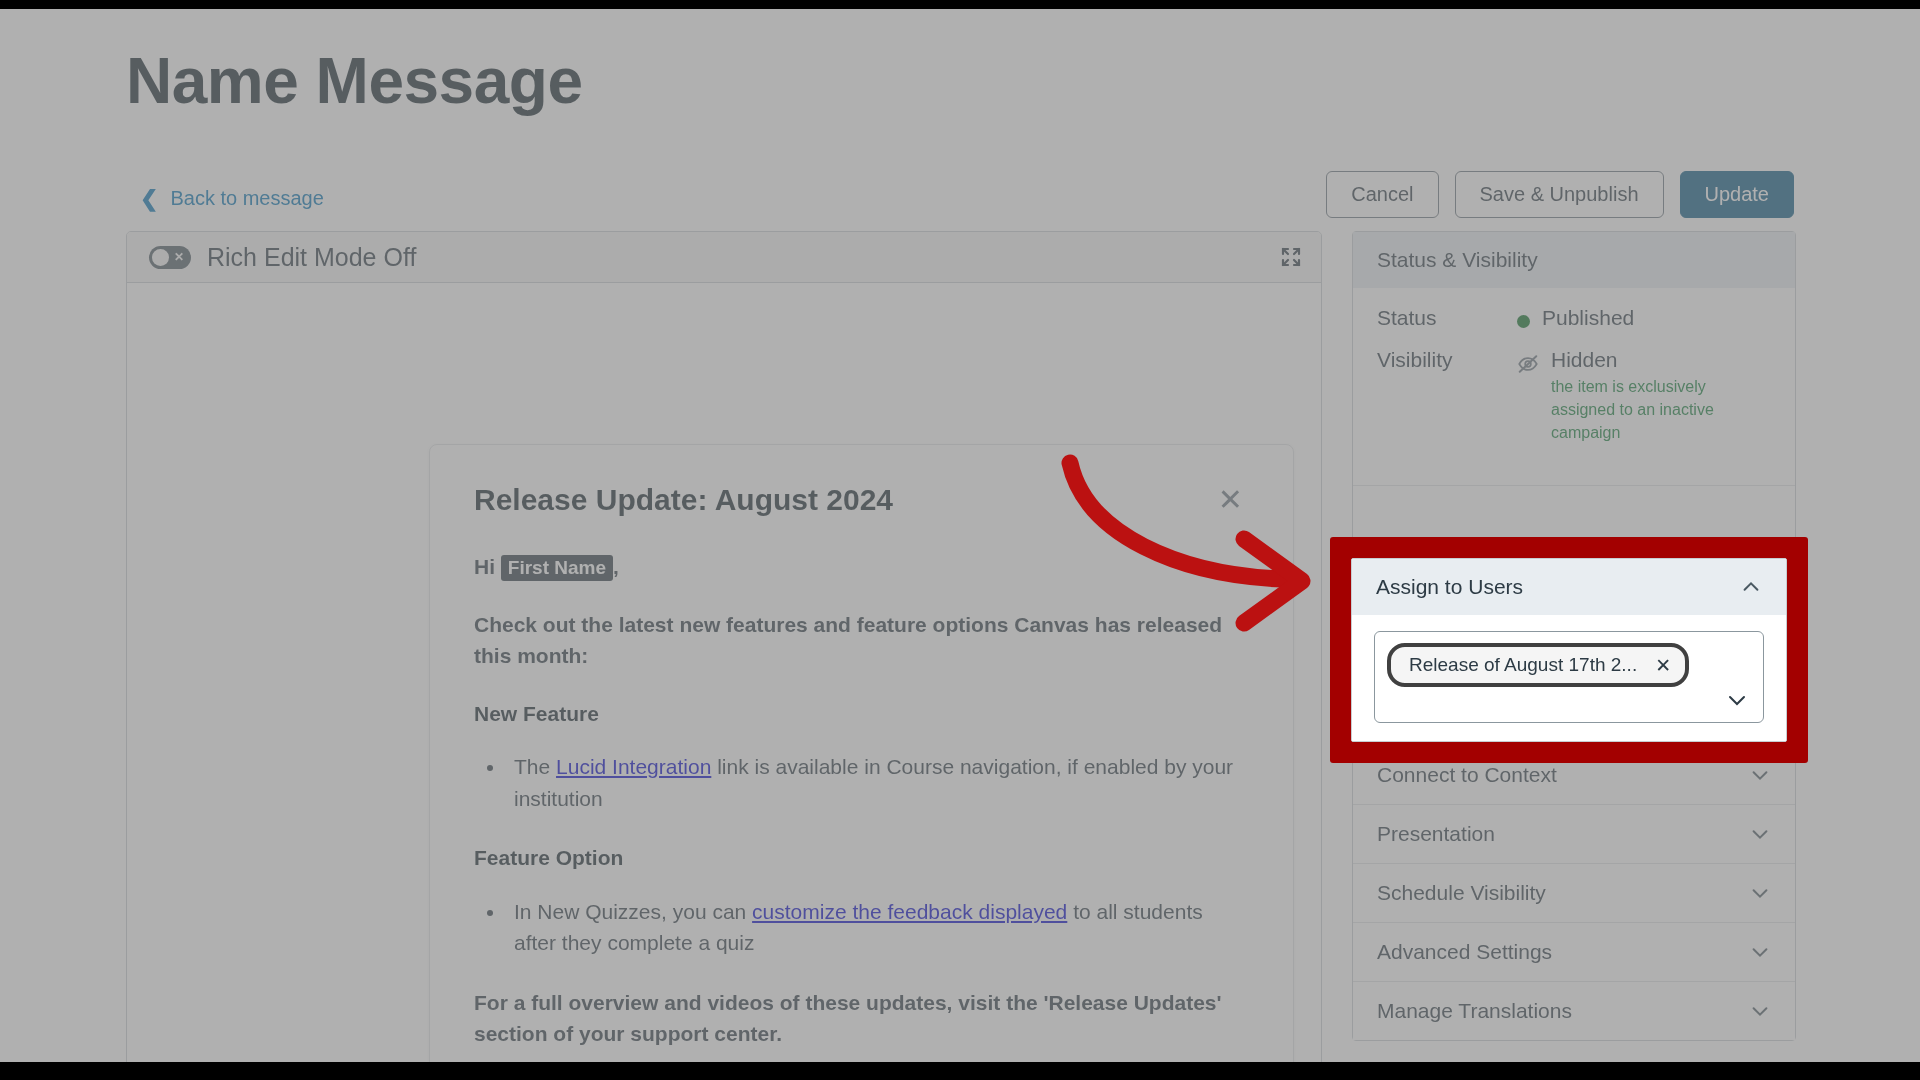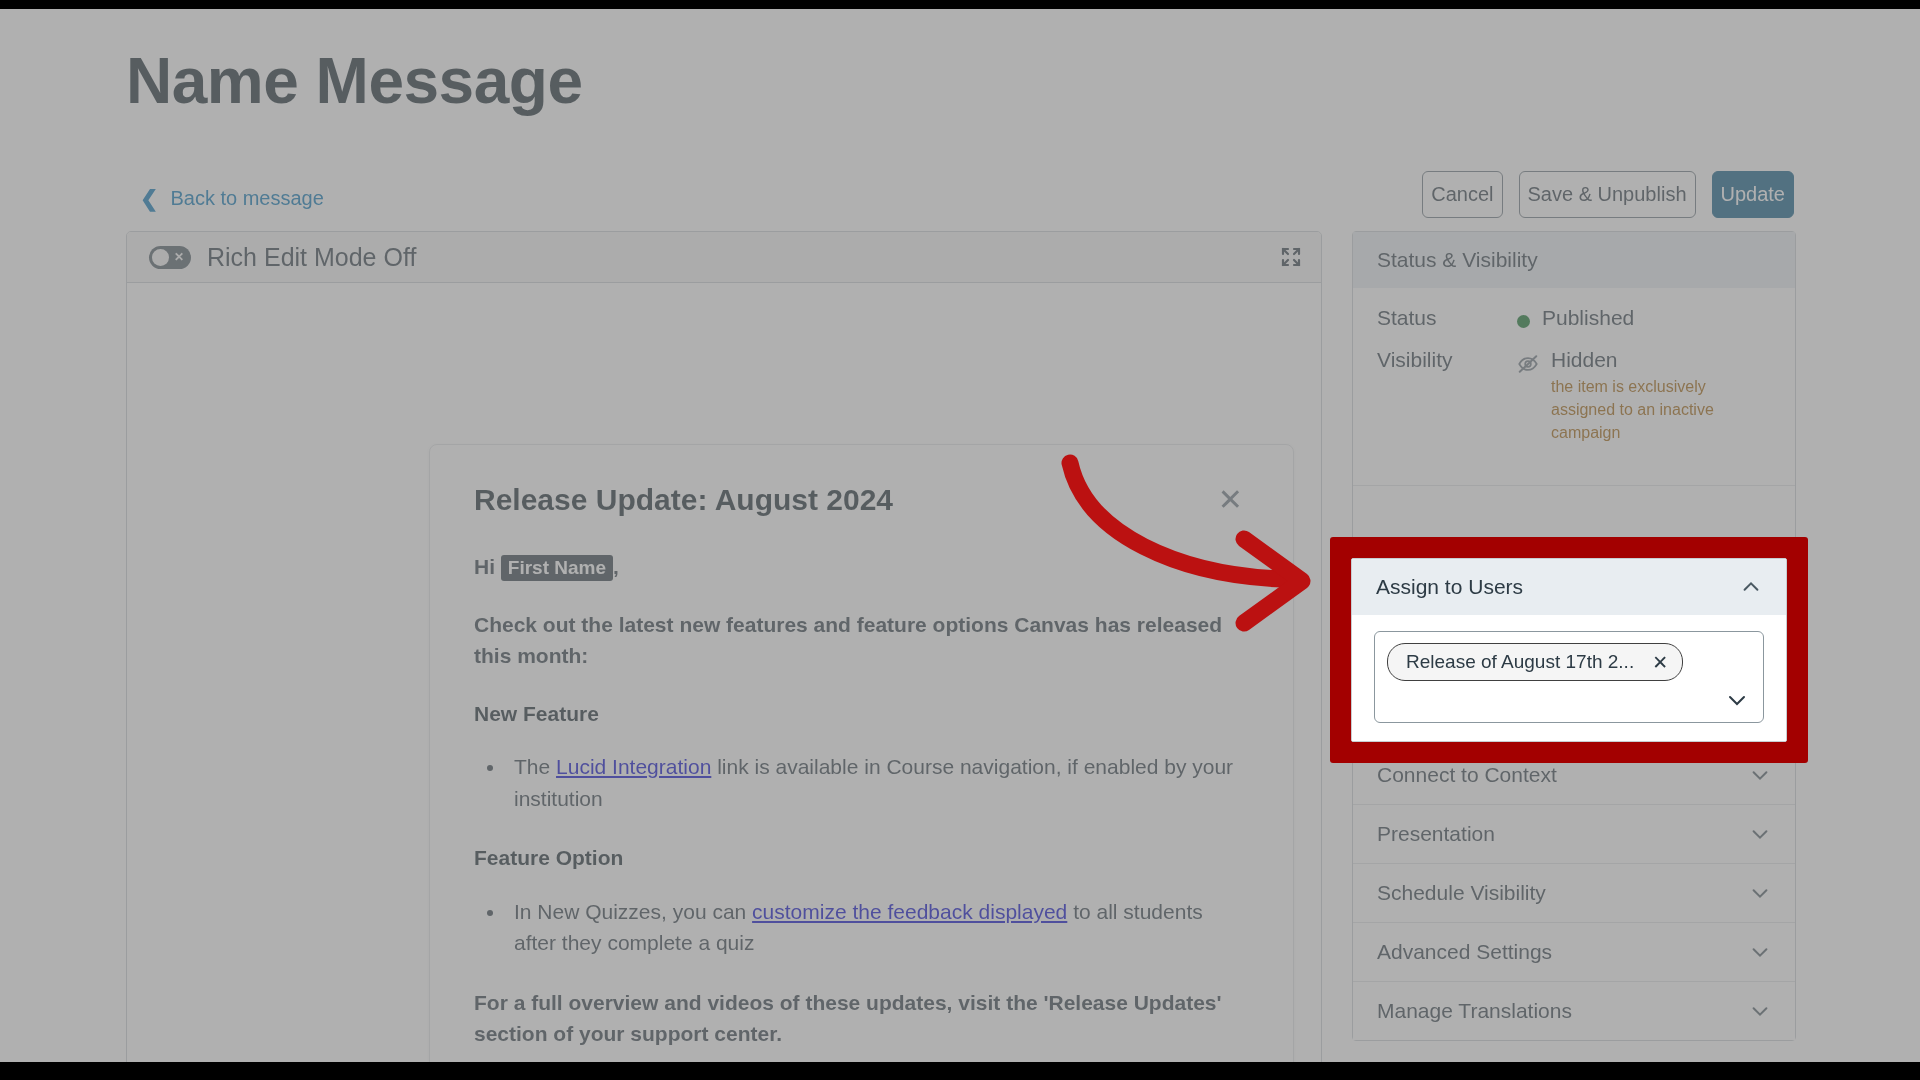--- a/index.html
+++ b/index.html
@@ -73,21 +73,21 @@
     position: absolute;
     right: 126px;
     top: 162px;
     display: flex;
     gap: 16px;
     align-items: flex-start;
   }
   .btn {
     font-size: 20px;
     border-radius: 6px;
-    padding: 11px 8px;
+    padding: 11px 24px;
     line-height: 1.15;
     white-space: nowrap;
     cursor: pointer;
   }
   .btn-secondary {
     background: transparent;
     border: 1.5px solid #6b7780;
     color: #2d3b45;
   }
   .btn-primary {
@@ -220,21 +220,21 @@
   .sb-section-body { padding: 18px 24px 22px 24px; background: #ffffff; }
 
   .sv-row { display: flex; align-items: flex-start; margin-bottom: 18px; }
   .sv-label { width: 140px; font-size: 21px; color: #2d3b45; flex: none; }
   .sv-value { font-size: 21px; color: #2d3b45; display: flex; align-items: flex-start; gap: 12px; }
   .dot-green {
     width: 13px; height: 13px; border-radius: 50%;
     background: #0b7227; display: inline-block; margin-top: 9px; flex: none;
   }
   .eye-off { width: 22px; height: 22px; margin-top: 5px; flex: none; color: #6b7780; }
-  .sv-sub { font-size: 16px; color: #a16207; line-height: 1.45; margin-top: 3px; max-width: 185px; }
+  .sv-sub { font-size: 16px; color: #15803d; line-height: 1.45; margin-top: 3px; max-width: 185px; }
 
   .accordion-item {
     padding: 17px 24px;
     font-size: 21px;
     color: #2d3b45;
     display: flex;
     justify-content: space-between;
     align-items: center;
     border-top: 1px solid #e0e3e5;
     background: #ffffff;
@@ -277,21 +277,21 @@
     padding: 11px 12px;
     position: relative;
     background: #ffffff;
     cursor: text;
   }
   .ms-chip {
     display: inline-flex;
     align-items: center;
     gap: 18px;
     background: #f5f5f5;
-    border: 1px solid #404040;
+    border: 4px solid #404040;
     border-radius: 18px;
     padding: 7px 14px 7px 18px;
     font-size: 19px;
     color: #2d3b45;
     max-width: 100%;
   }
   .ms-chip .x { font-size: 19px; color: #2d3b45; cursor: pointer; line-height: 1; }
   .ms-caret {
     position: absolute;
     right: 14px;

